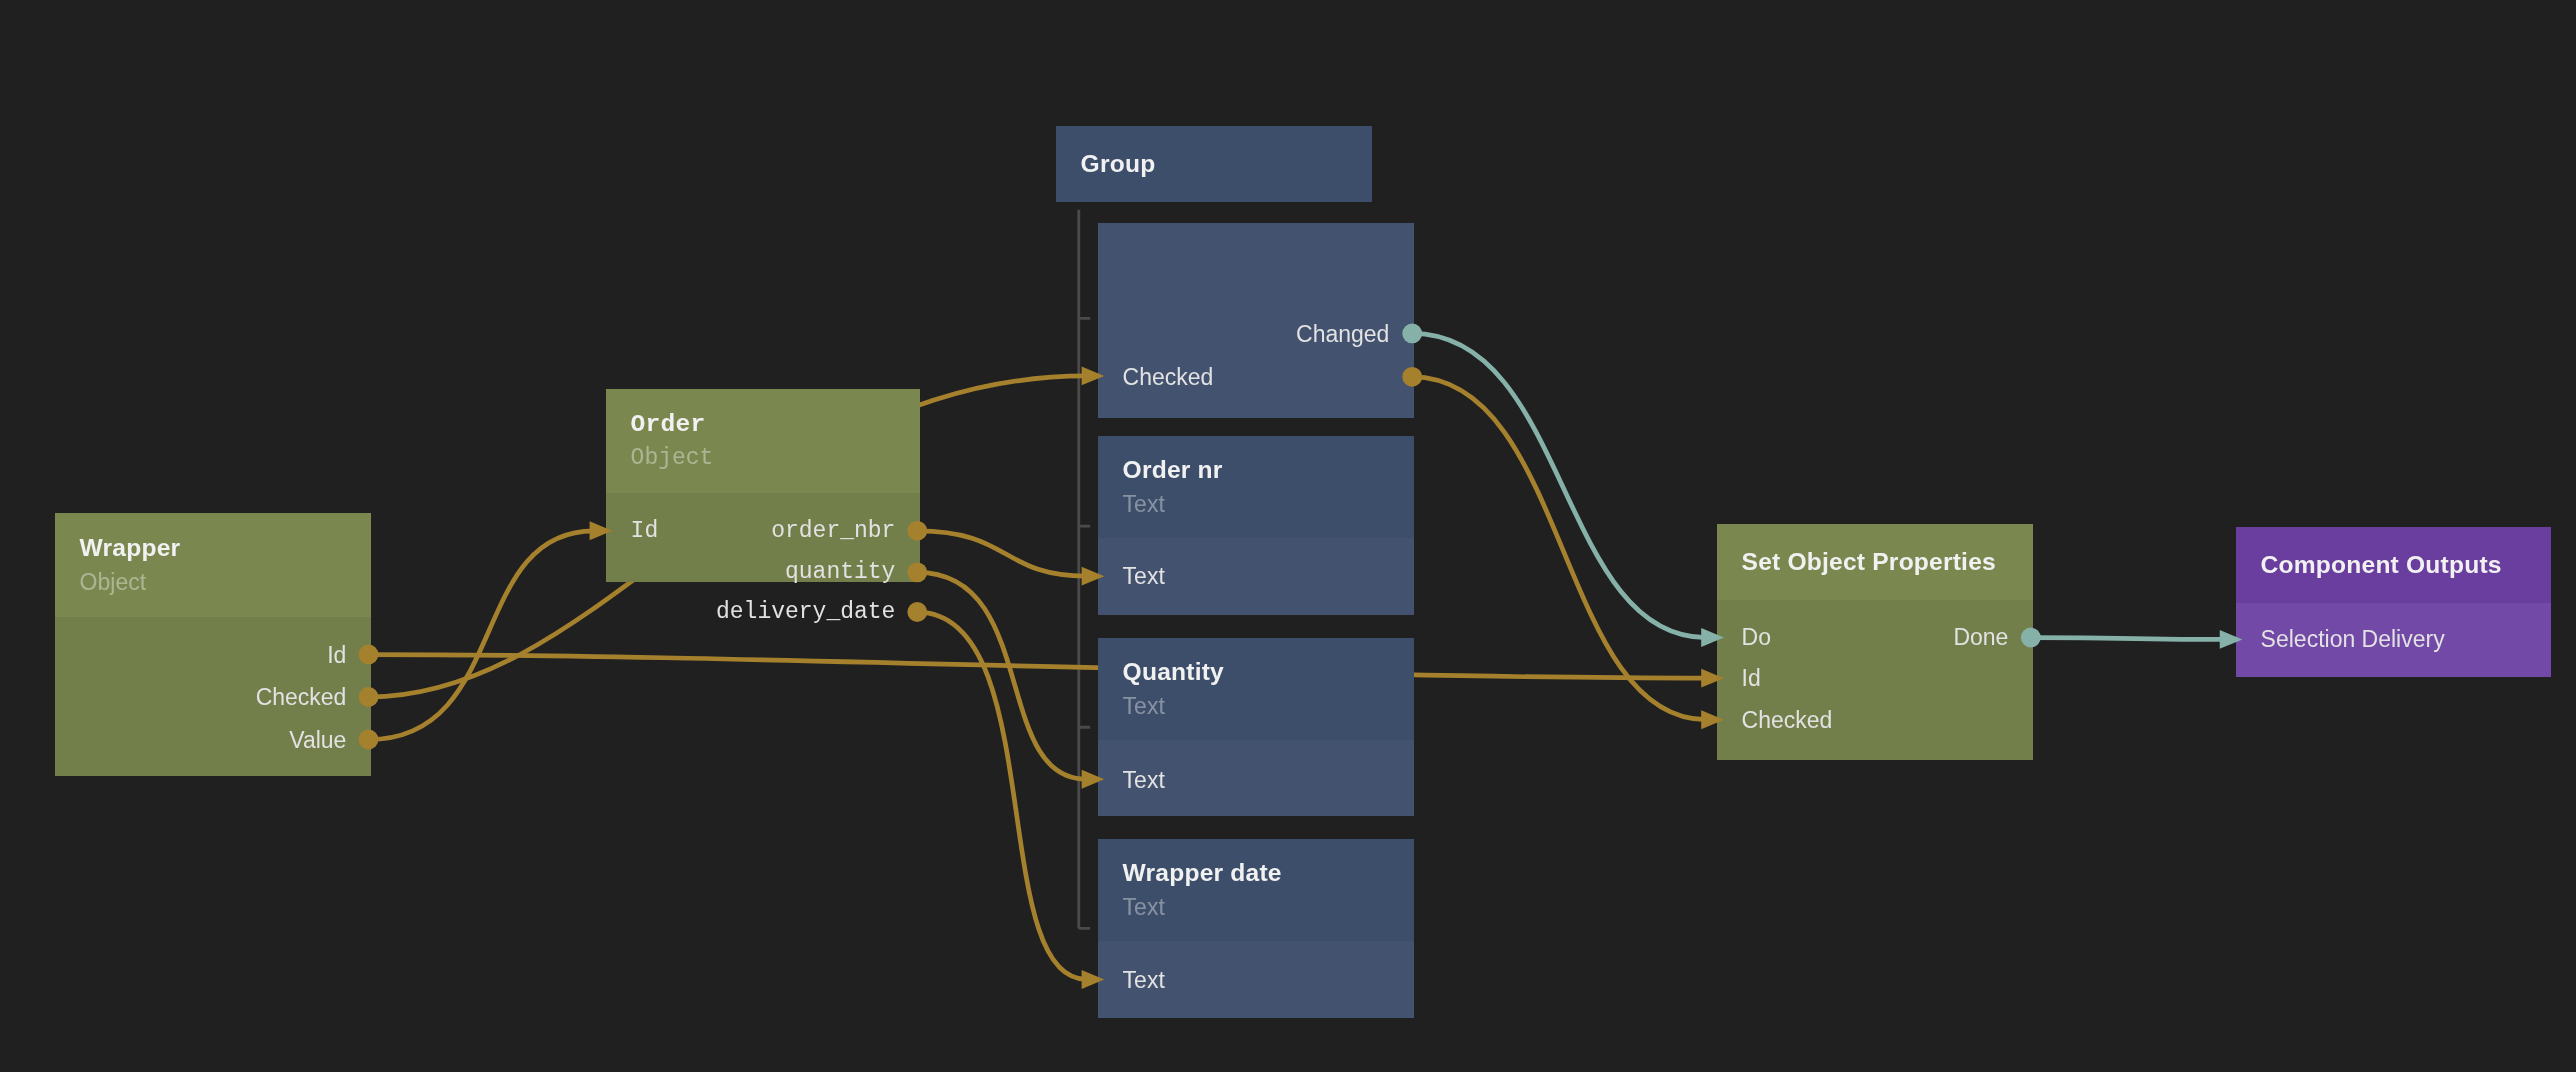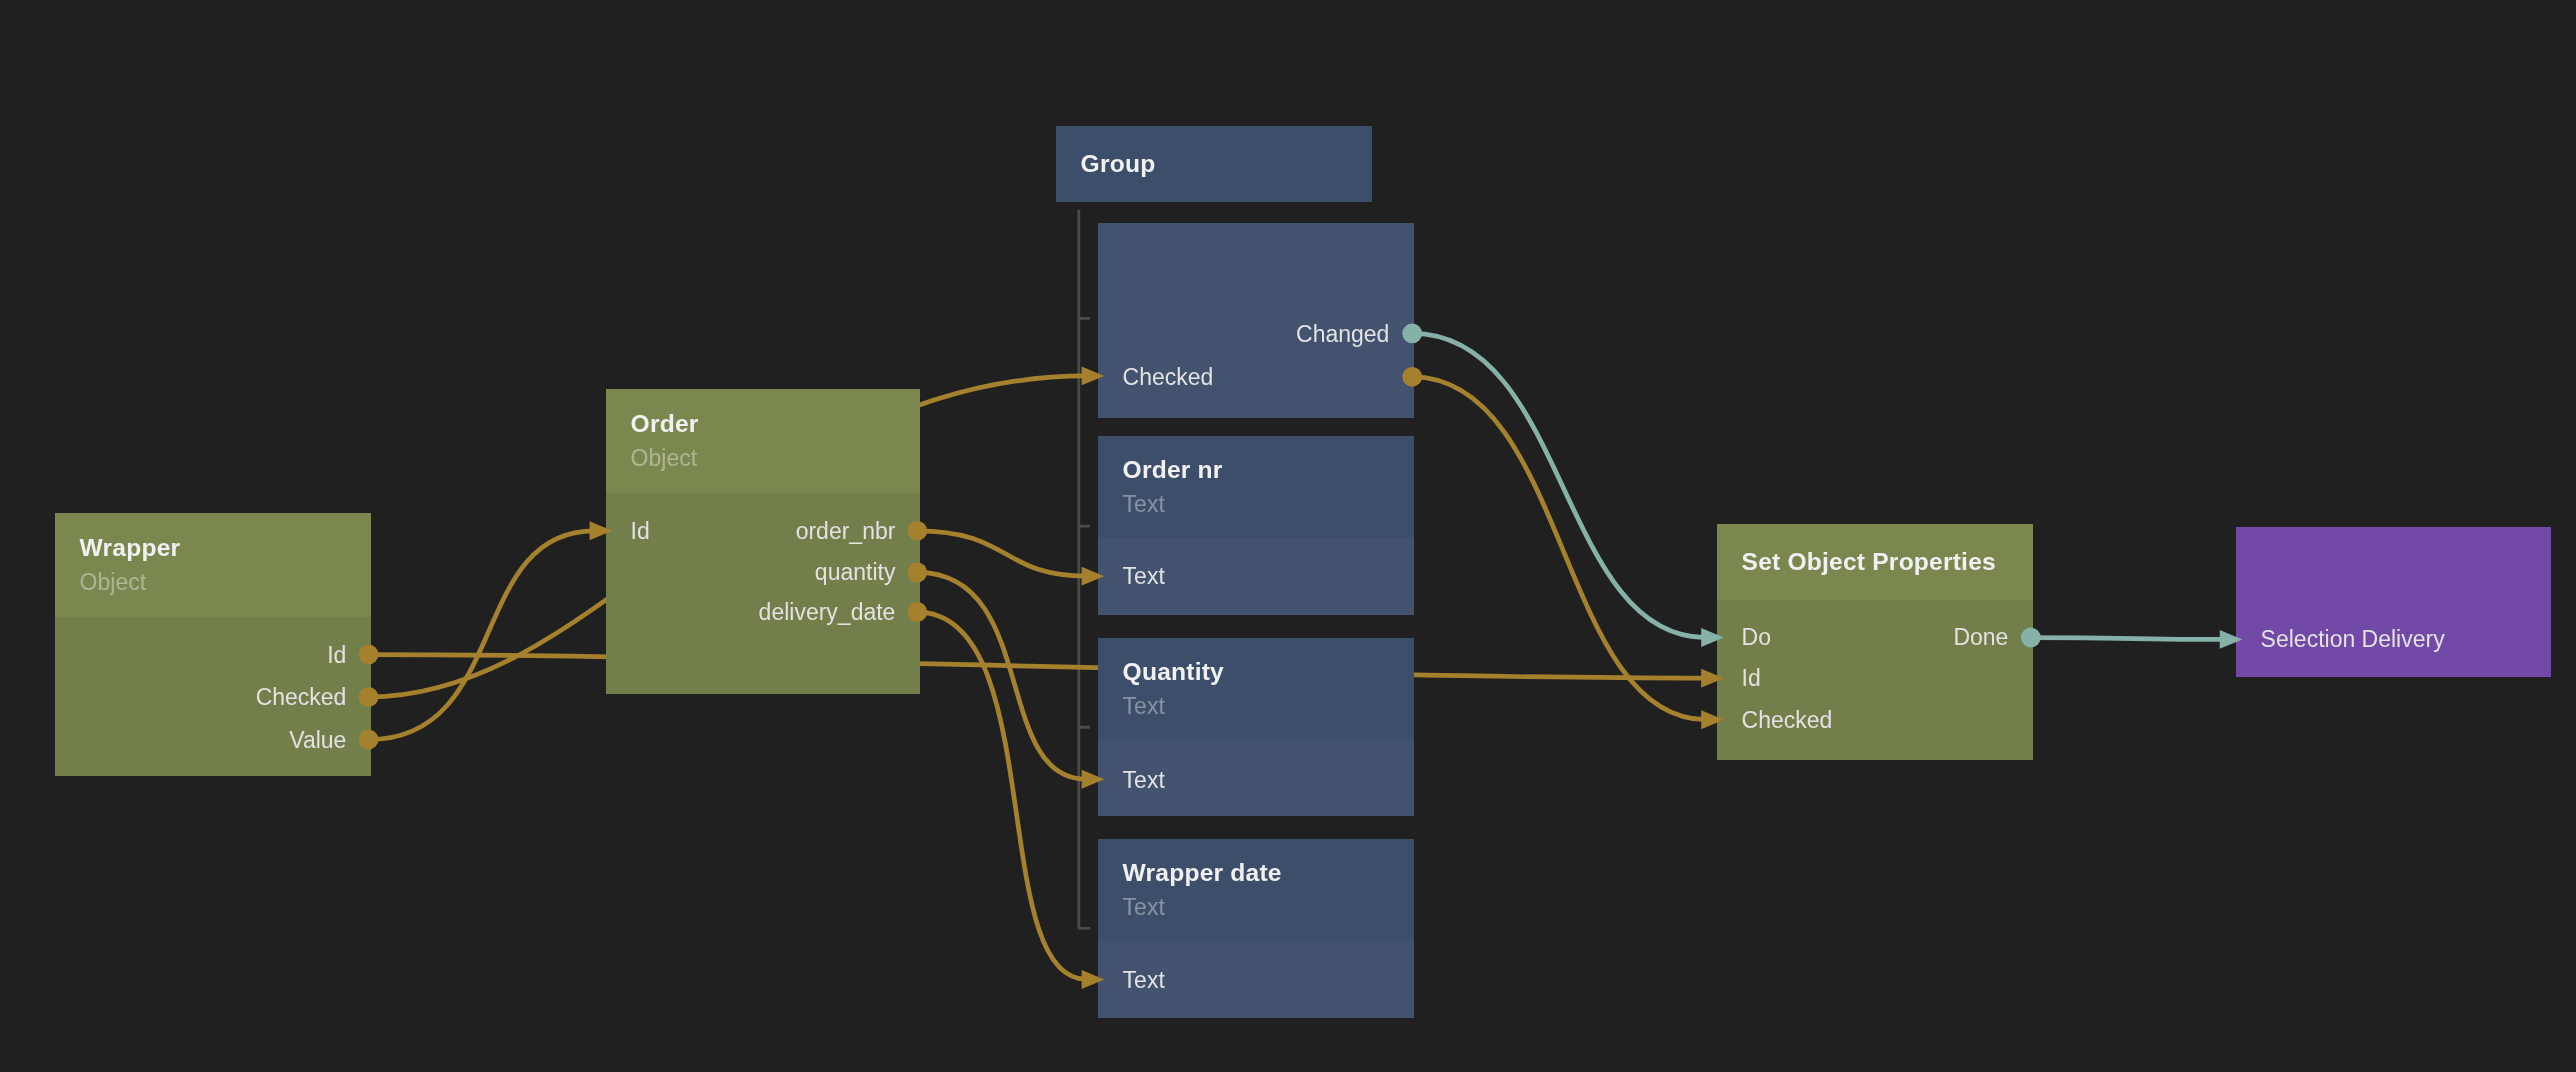--- a/index.html
+++ b/index.html
@@ -25,21 +25,21 @@
   .hdr-only{background:transparent;}
   .hdr-only .hdr{position:relative;}
 
   .port{position:absolute;transform:translateY(-50%);font-size:23px;color:var(--port-text,#e2e2e2);
         white-space:nowrap;}
   .port.in{left:24.6px;}
   .port.out{right:24.6px;text-align:left;}
 
   
   #n-wrapper   {left:55px;  top:513px; width:316px; height:263px;}
-  #n-order     {left:606px; top:389px; width:314px; height:305px;}
+  #n-order     {left:606px; top:389px; width:314px; height:193px;font-family:Liberation Mono, monospace;}
   #n-group     {left:1056px;top:126px; width:316px; height:76px;}
   #n-checkbox  {left:1098px;top:223px; width:316px; height:195px;}
   #n-ordernr   {left:1098px;top:436px; width:316px; height:179px;}
   #n-quantity  {left:1098px;top:638px; width:316px; height:178px;}
   #n-delivery  {left:1098px;top:839px; width:316px; height:179px;}
   #n-sop       {left:1717px;top:524px; width:316px; height:236px;}
   #n-co        {left:2236px;top:527px; width:315px; height:150px;}
   #n-wrapper .hdr2, #n-order .hdr2{height:104px;}
   #n-ordernr .hdr2, #n-quantity .hdr2, #n-delivery .hdr2{height:102px;}
 </style>
@@ -121,20 +121,23 @@
     <div class="hdr hdr1">
       <div class="title">Set Object Properties</div>
     </div>
     <div class="port in" style="top:113px">Do</div>
     <div class="port in" style="top:154px">Id</div>
     <div class="port in" style="top:196px">Checked</div>
     <div class="port out" style="top:113px">Done</div>
   </div>
 
   <div class="node purple" id="n-co">
+    <div class="hdr hdr1">
+      <div class="title">Component Outputs</div>
+    </div>
     <div class="port in" style="top:112px">Selection Delivery</div>
   </div>
 
   <svg class="layer" viewBox="0 0 2727 1135" width="2576" height="1072">
 
     <circle cx="390" cy="693" r="10.5" style="fill:var(--wire-orange)"></circle>
     <circle cx="390" cy="738" r="10.5" style="fill:var(--wire-orange)"></circle>
     <circle cx="390" cy="783" r="10.5" style="fill:var(--wire-orange)"></circle>
     <circle cx="971" cy="562" r="10.5" style="fill:var(--wire-orange)"></circle>
     <circle cx="971" cy="606" r="10.5" style="fill:var(--wire-orange)"></circle>

